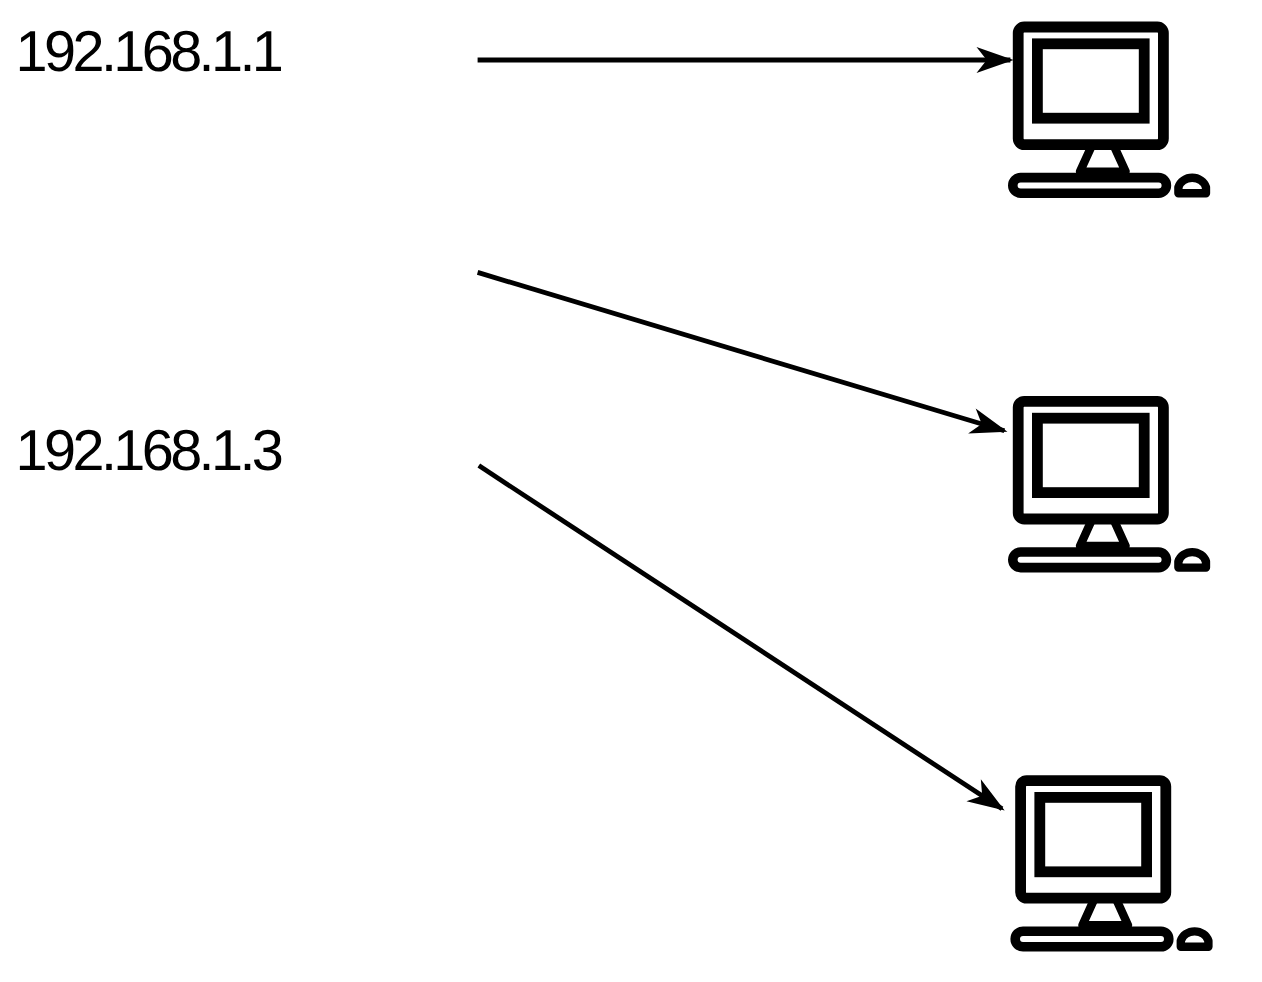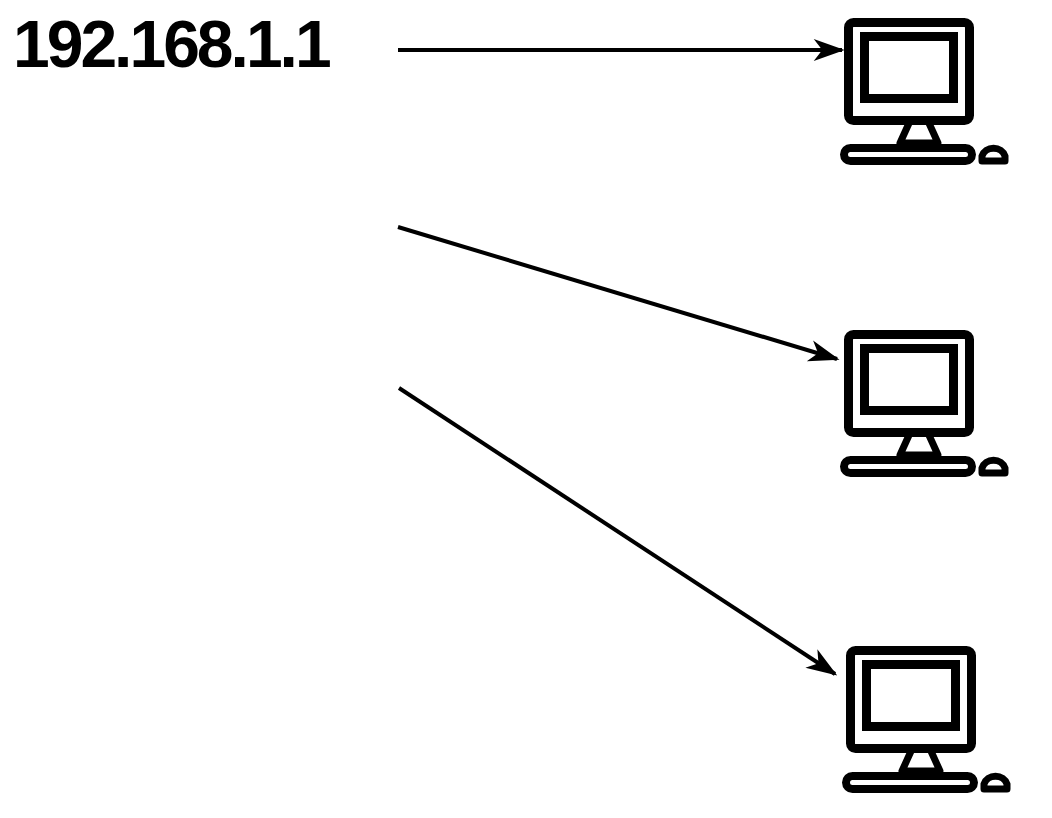--- a/index.html
+++ b/index.html
@@ -12,24 +12,24 @@
     width: 1052px;
     height: 818px;
     background: var(--bg-color, #ffffff);
     color: var(--ink-color, #000000);
     overflow: hidden;
     font-family: "Liberation Sans", sans-serif;
   }
   .ip-label {
     position: absolute;
     left: 13px;
-    font-size: 66px;
+    font-size: 48px;
     line-height: 72px;
     letter-spacing: -3px;
-    font-weight: 700;
+    font-weight: 400;
     color: var(--ink-color, #000000);
     white-space: nowrap;
     user-select: none;
   }
   .ip-label.l1 { top: 8px; }
   .ip-label.l2 { top: 174px; }
   .ip-label.l3 { top: 341px; }
   .arrows-layer {
     position: absolute;
     left: 0; top: 0;
@@ -79,20 +79,21 @@
       <marker id="arrowhead" viewBox="0 0 12 9" refX="11" refY="4.5" markerWidth="8" markerHeight="6" orient="auto-start-reverse" markerUnits="strokeWidth">
         <path d="M0.4,0.4 L12,4.5 L0.4,8.6 L3.6,4.5 Z" fill="currentColor"></path>
       </marker>
     </defs>
     <line x1="398" y1="50" x2="842" y2="50" stroke="currentColor" stroke-width="4" marker-end="url(#arrowhead)"></line>
     <line x1="398" y1="227" x2="837" y2="359" stroke="currentColor" stroke-width="4" marker-end="url(#arrowhead)"></line>
     <line x1="399" y1="388" x2="835" y2="674" stroke="currentColor" stroke-width="4" marker-end="url(#arrowhead)"></line>
   </svg>
 
   <div class="ip-label l1">192.168.1.1</div>
+  <div class="ip-label l3">192.168.1.3</div>
 
   <div class="pc p1">
     <svg viewBox="0 0 170 152">
         <use href="#pc-icon"></use>
       </svg>
   </div>
   <div class="pc p2">
     <svg viewBox="0 0 170 152">
         <use href="#pc-icon"></use>
       </svg>

